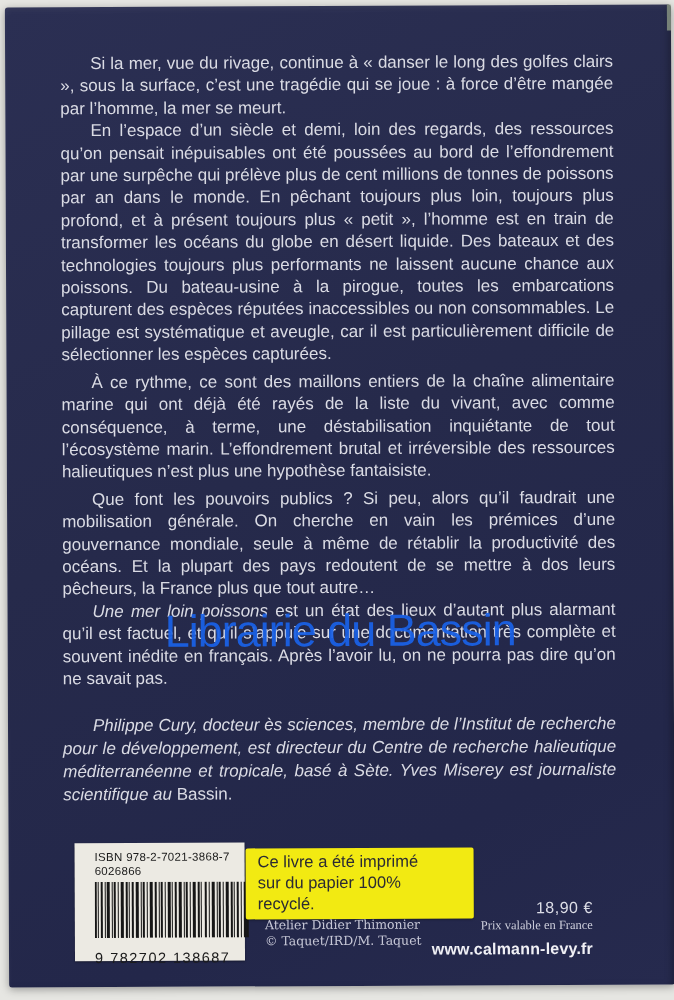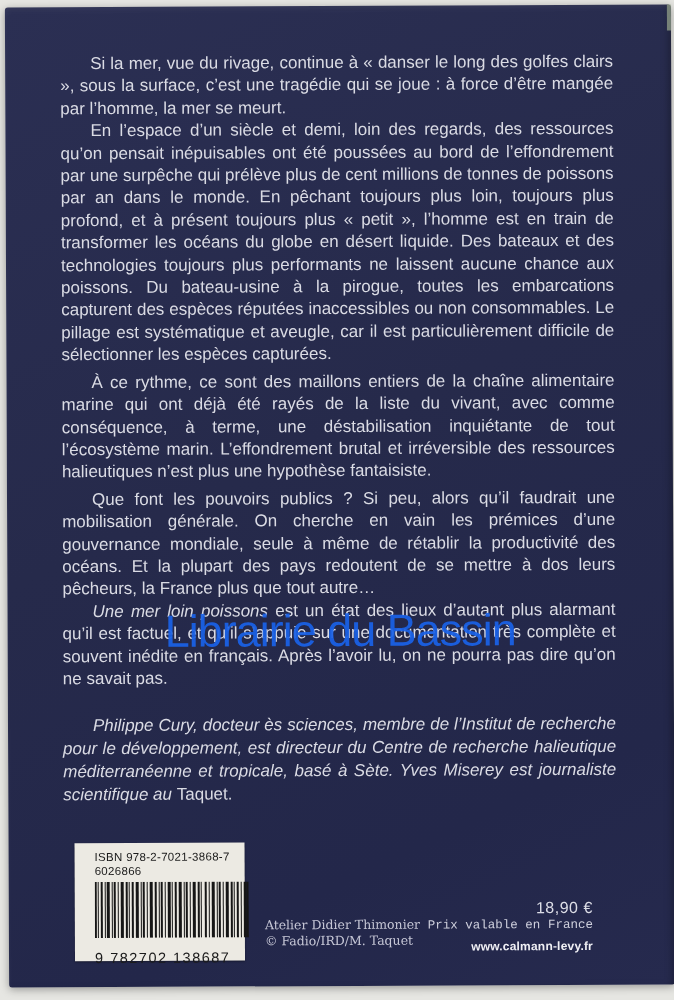--- a/index.html
+++ b/index.html
@@ -45,38 +45,38 @@
     box-shadow:0 1px 2px rgba(0,0,0,.35);
   }
   .credits{
     position:absolute;left:241px;top:911px;
     font-family:"DejaVu Serif",serif;font-size:12.5px;line-height:16px;
     color:#c6c7d6;
     margin-left:15px;
   }
   .price-block{position:absolute;right:82px;top:894px;text-align:right;color:#dcdde6;}
   .price{font-family:Liberation Sans, sans-serif;font-size:16px;letter-spacing:.5px;}
-  .price-note{font-family:Liberation Mono, monospace;font-size:12.5px;margin-top:1px;color:#cfd0dd;}
-  .website{font-size:12px;font-weight:bold;margin-top:7px;color:#f0f0f5;letter-spacing:.2px;}
+  .price-note{font-family:Liberation Serif, serif;font-size:12.5px;margin-top:1px;color:#cfd0dd;}
+  .website{font-size:16px;font-weight:bold;margin-top:7px;color:#f0f0f5;letter-spacing:.2px;}
   .edge-sliver{position:absolute;right:0;top:0;width:4px;height:26px;background:#9aa88e;opacity:.7;}
 </style>
 </head>
 <body>
 
 <div class="book">
 
   <div class="edge-sliver"></div>
 
   <div class="text-col">
     <p class="syn">Si la mer, vue du rivage, continue à « danser le long des golfes clairs », sous la surface, c’est une tragédie qui se joue : à force d’être mangée par l’homme, la mer se meurt.</p>
     <p class="syn">En l’espace d’un siècle et demi, loin des regards, des ressources qu’on pensait inépuisables ont été poussées au bord de l’effondrement par une surpêche qui prélève plus de cent millions de tonnes de poissons par an dans le monde. En pêchant toujours plus loin, toujours plus profond, et à présent toujours plus « petit », l’homme est en train de transformer les océans du globe en désert liquide. Des bateaux et des technologies toujours plus performants ne laissent aucune chance aux poissons. Du bateau-usine à la pirogue, toutes les embarcations capturent des espèces réputées inaccessibles ou non consommables. Le pillage est systématique et aveugle, car il est particulièrement difficile de sélectionner les espèces capturées.</p>
     <p class="syn g">À ce rythme, ce sont des maillons entiers de la chaîne alimentaire marine qui ont déjà été rayés de la liste du vivant, avec comme conséquence, à terme, une déstabilisation inquiétante de tout l’écosystème marin. L’effondrement brutal et irréversible des ressources halieutiques n’est plus une hypothèse fantaisiste.</p>
     <p class="syn g">Que font les pouvoirs publics ? Si peu, alors qu’il faudrait une mobilisation générale. On cherche en vain les prémices d’une gouvernance mondiale, seule à même de rétablir la productivité des océans. Et la plupart des pays redoutent de se mettre à dos leurs pêcheurs, la France plus que tout autre…</p>
     <p class="syn"><span class="it">Une mer loin poissons</span><span> est un état des lieux d’autant plus alarmant qu’il est factuel, et qu’il s’appuie sur une documentation très complète et souvent inédite en français. Après l’avoir lu, on ne pourra pas dire qu’on ne savait pas.</span></p>
-    <p class="bio"><span>Philippe Cury, docteur ès sciences, membre de l’Institut de recherche pour le développement, est directeur du Centre de recherche halieutique méditerranéenne et tropicale, basé à Sète. Yves Miserey est journaliste scientifique au </span><span class="rm">Taquet.</span></p>
+    <p class="bio"><span>Philippe Cury, docteur ès sciences, membre de l’Institut de recherche pour le développement, est directeur du Centre de recherche halieutique méditerranéenne et tropicale, basé à Sète. Yves Miserey est journaliste scientifique au </span><span class="rm">Bassin.</span></p>
   </div>
 
   <div class="watermark">Librairie du Bassin</div>
 
   <div class="barcode-box">
     <div class="isbn-line">ISBN 978-2-7021-3868-7</div>
     <div class="isbn-line">6026866</div>
     <svg class="bars" width="154" height="56" viewBox="0 0 154 56">
       <g fill="#161616">
         <rect x="0" width="2" height="56"></rect>
@@ -121,24 +121,28 @@
         <rect x="139" width="1" height="56"></rect>
           <rect x="142" width="2" height="56"></rect>
           <rect x="146" width="1" height="56"></rect>
         <rect x="149" width="3" height="56"></rect>
           <rect x="152" width="2" height="56"></rect>
       </g>
     </svg>
     <div class="ean">9 782702 138687</div>
   </div>
 
+  <div class="sticker">
+    <div>Ce livre a été imprimé</div>
+    <div>sur du papier 100% recyclé.</div>
+  </div>
 
   <div class="credits">
     <div>Atelier Didier Thimonier</div>
-    <div>© Fadio/IRD/M. Taquet</div>
+    <div>© Taquet/IRD/M. Taquet</div>
   </div>
 
   <div class="price-block">
     <div class="price">18,90 €</div>
     <div class="price-note">Prix valable en France</div>
     <div class="website">www.calmann-levy.fr</div>
   </div>
 
 </div>
 

